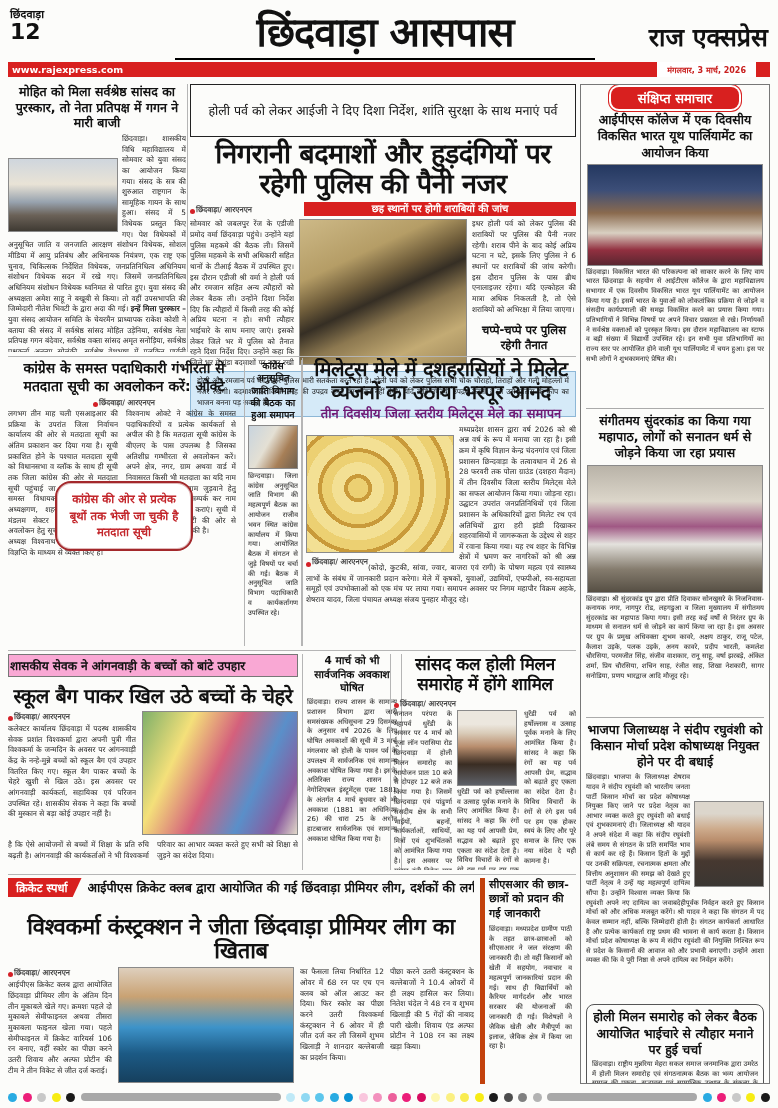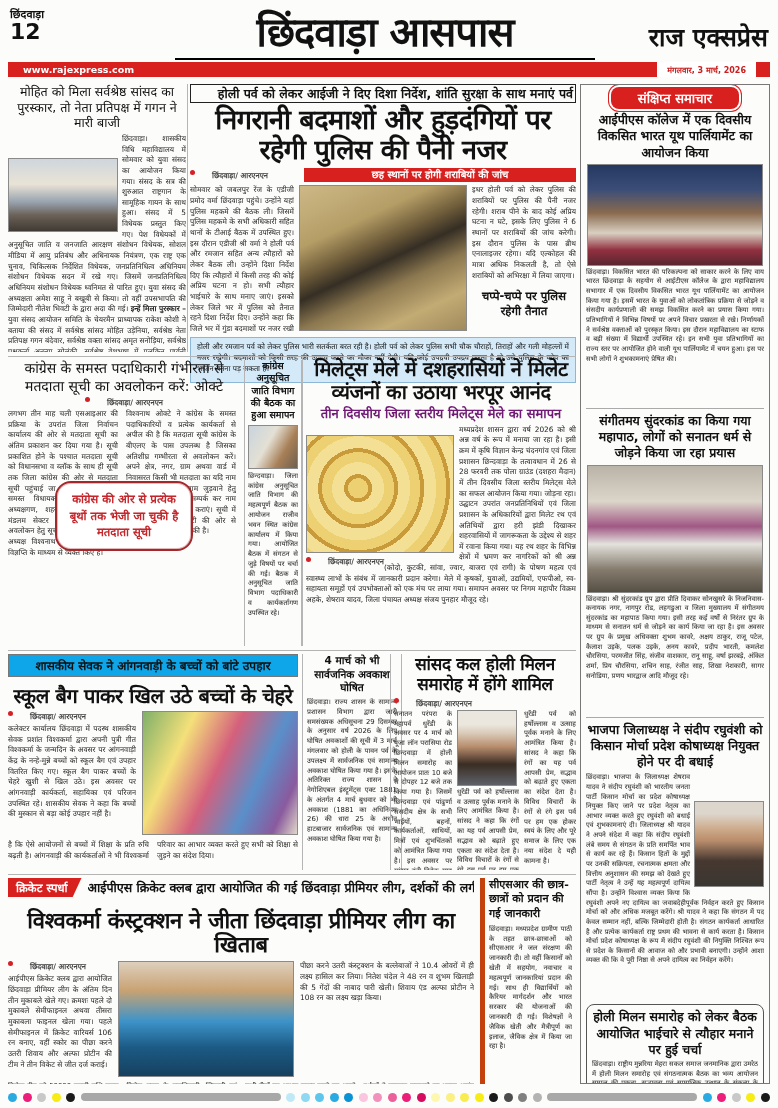--- a/index.html
+++ b/index.html
@@ -2,52 +2,52 @@
 <html lang="hi"><head>
 <meta charset="utf-8">
 <style>
   *{margin:0;padding:0;box-sizing:border-box}
   body{background:#dddcd8;font-family:"DejaVu Sans","Liberation Sans",sans-serif}
   .page{position:relative;width:778px;height:1108px;margin:0 auto;background:#fcfcfa;color:#111;overflow:hidden}
   .abs{position:absolute}
   .jt{text-align:justify;color:#1d1d1d;overflow:hidden}
   .bd{font-weight:bold}
   .ctr{text-align:center}
-  .byline{display:flex;align-items:flex-start;gap:17px;font-size:7.5px;font-weight:bold;color:#444}
+  .byline{display:flex;align-items:flex-end;gap:1px;font-size:7.5px;font-weight:bold;color:#444}
   .bdot{width:5px;height:5px;border-radius:50%;background:#d42027;display:inline-block;flex:0 0 auto}
   .ph{border:1px solid #8a8a8a;overflow:hidden}
   .vr{position:absolute;width:1px;background:#b5b5b5}
   .hr{position:absolute;height:1px;background:#b5b5b5}
 
   
   .hdr-edition{font-size:11px;font-weight:bold}
   .hdr-page{font-size:22px;font-weight:bold;line-height:1}
   .masthead{font-size:40px;font-weight:bold;letter-spacing:-1px;text-align:center;line-height:1.2;border-bottom:2px solid #000;padding-bottom:2px}
   .brand-right{font-size:25px;font-weight:bold;text-align:right;line-height:1.1}
   .redbar{background:#d8201f;display:flex;align-items:center;justify-content:space-between;height:15px}
-  .redbar .site{color:#fff;font-size:9.5px;font-weight:bold;padding-left:15px}
+  .redbar .site{color:#fff;font-size:9.5px;font-weight:bold;padding-left:4px}
   .date-box{background:#fff;color:#c9201f;font-size:8px;font-weight:bold;height:15px;display:flex;align-items:center;padding:0 10px;margin-right:14px}
 
   
-  .h-small{font-size:13px;font-weight:normal;text-align:center;line-height:1.25}
-  .police-kicker{border:1.5px solid #222;font-size:12.5px;font-weight:bold;text-align:right;padding:1px 2px;line-height:1.2;overflow:hidden;white-space:nowrap}
+  .h-small{font-size:13px;font-weight:bold;text-align:center;line-height:1.25}
+  .police-kicker{border:1.5px solid #222;font-size:12.5px;font-weight:normal;text-align:center;padding:18px 2px;line-height:1.2;overflow:hidden;white-space:nowrap}
   .police-head{font-size:27px;font-weight:bold;text-align:center;line-height:1.12;letter-spacing:-.5px}
   .redstrip{background:#d8201f;color:#fff;font-size:10px;font-weight:bold;text-align:center;height:14px;line-height:14px;flex:1;overflow:hidden}
   .cap-box{background:#d5eaf8;border:1px solid #8db7d6;font-size:7.4px;line-height:1.45;padding:4px 6px;text-align:justify;overflow:hidden}
   .body-txt{font-size:7.4px;line-height:1.44}
   .body-sm{font-size:6.9px;line-height:1.42}
   .subhead2{font-size:11.5px;font-weight:bold;text-align:center;line-height:1.25}
 
   .quote-box{position:absolute;left:50%;transform:translateX(-50%);top:72px;width:138px;background:#fff;border:2px solid #a3282b;border-radius:16px;padding:8px 6px;z-index:2;box-shadow:0 0 0 1px #e0b9ba inset}
   .quote-box .q{color:#c3262b;font-size:11.5px;font-weight:bold;text-align:center;line-height:1.45}
 
   .milets-head{font-size:20px;font-weight:bold;text-align:center;line-height:1.15;letter-spacing:-.4px}
   .milets-sub{color:#701a75;font-size:13px;font-weight:bold;text-align:center;line-height:1.2}
 
-  .school-kicker{border:1px solid #777;background:#0ea5e9;font-size:12px;font-weight:bold;text-align:center;padding:2px 1px;overflow:hidden;white-space:nowrap}
+  .school-kicker{border:1px solid #777;background:#f9a8d4;font-size:12px;font-weight:bold;text-align:left;padding:2px 1px;overflow:hidden;white-space:nowrap}
   .school-head{font-size:20px;font-weight:bold;text-align:center;line-height:1.15;letter-spacing:-.4px}
 
   .sansad-head{font-size:17px;font-weight:bold;text-align:center;line-height:1.2;letter-spacing:-.3px}
 
   .flag{background:#d8201f;color:#fff;font-size:11.5px;font-weight:bold;padding:2px 14px 2px 8px;clip-path:polygon(0 0,100% 0,88% 100%,0 100%);flex:0 0 auto}
   .cricket-kicker{font-size:12.5px;font-weight:bold;line-height:1.2;overflow:hidden;white-space:nowrap}
   .cricket-head{font-size:22px;font-weight:bold;text-align:center;line-height:1.1;letter-spacing:-.4px}
 
   
   .sidebar{border:1px solid #777;padding:3px 5px;background:#fcfcfa}
@@ -200,30 +200,31 @@
     </div>
   </div>
 
   <div class="hr" style="left:8px;top:874px;width:568px"></div>
 
   <div class="abs" style="left:8px;top:878px;width:466px;height:206px;overflow:hidden">
     <div style="display:flex;align-items:center;gap:6px">
       <span class="flag">क्रिकेट स्पर्धा</span>
       <span class="cricket-kicker">आईपीएस क्रिकेट क्लब द्वारा आयोजित की गई छिंदवाड़ा प्रीमियर लीग, दर्शकों की लगी भीड़</span>
     </div>
-    <div class="cricket-head" style="margin-top:12px">विश्वकर्मा कंस्ट्रक्शन ने जीता छिंदवाड़ा प्रीमियर लीग का खिताब</div>
+    <div class="cricket-head" style="margin-top:18px">विश्वकर्मा कंस्ट्रक्शन ने जीता छिंदवाड़ा प्रीमियर लीग का खिताब</div>
     <div style="display:flex;gap:6px;margin-top:4px;height:118px">
       <div style="width:104px;overflow:hidden">
         <div class="byline">
             <span class="bdot"></span>
             <span>छिंदवाड़ा/ आरएनएन</span>
           </div>
         <div class="jt body-txt" style="margin-top:3px;height:102px">आईपीएस क्रिकेट क्लब द्वारा आयोजित छिंदवाड़ा प्रीमियर लीग के अंतिम दिन तीन मुकाबले खेले गए। क्रमशः पहले दो मुकाबले सेमीफाइनल अथवा तीसरा मुकाबला फाइनल खेला गया। पहले सेमीफाइनल में क्रिकेट वारियर्स 106 रन बनाए, वहीं स्कोर का पीछा करने उतरी शिवाय और अल्फा प्रोटीन की टीम ने तीन विकेट से जीत दर्ज कराई।</div>
       </div>
       <div class="ph ph-cricket" style="width:176px;height:116px"></div>
+      <div class="jt body-txt" style="width:84px">का फैसला लिया निर्धारित 12 ओवर में 68 रन पर एच एन क्लब को ऑल आउट कर दिया। फिर स्कोर का पीछा करने उतरी विश्वकर्मा कंस्ट्रक्शन ने 6 ओवर में ही जीत दर्ज कर ली जिसमें शुभम खिलाड़ी ने शानदार बल्लेबाजी का प्रदर्शन किया।</div>
       <div class="jt body-txt" style="flex:1">पीछा करने उतरी कंस्ट्रक्शन के बल्लेबाजों ने 10.4 ओवरों में ही लक्ष्य हासिल कर लिया। नितेश चंदेल ने 48 रन व शुभम खिलाड़ी की 5 गेंदों की नाबाद पारी खेली। शिवाय एंड अल्फा प्रोटीन ने 108 रन का लक्ष्य खड़ा किया।</div>
     </div>
     <div class="jt body-sm" style="margin-top:3px;height:40px;column-count:4;column-gap:8px">विजेता टीम को 50000 इनामी राशि प्रदान की गई। समापन अवसर पर आईपीएस क्रिकेट क्लब के पदाधिकारी, खिलाड़ी एवं बड़ी संख्या में दर्शक मौजूद रहे। आयोजकों ने सभी टीमों का आभार व्यक्त करते हुए अगले वर्ष और भव्य आयोजन की बात कही। दर्शकों ने फाइनल मुकाबले का भरपूर आनंद उठाया और विजेताओं पर जमकर दाद दी।</div>
   </div>
 
   <div class="abs" style="left:480px;top:878px;width:96px;height:206px;border-left:5px solid #c2410c;padding:0 4px;overflow:hidden">
     <div class="bd ctr" style="font-size:11px;line-height:1.3;text-align:left">सीएसआर की छात्र-छात्रों को प्रदान की गई जानकारी</div>
     <div class="jt body-sm" style="margin-top:4px;height:150px">छिंदवाड़ा। मध्यप्रदेश ग्रामीण पाठी के तहत छात्र-छात्राओं को सीएसआर ने जल संरक्षण की जानकारी दी। तो वहीं किसानों को खेती में सहयोग, नवाचार व महत्वपूर्ण जानकारियां प्रदान की गई। साथ ही विद्यार्थियों को कैरियर मार्गदर्शन और भारत सरकार की योजनाओं की जानकारी दी गई। विशेषज्ञों ने जैविक खेती और मैत्रीपूर्ण का इलाज, जैविक क्षेत्र में किया जा रहा है।</div>
   </div>
 

